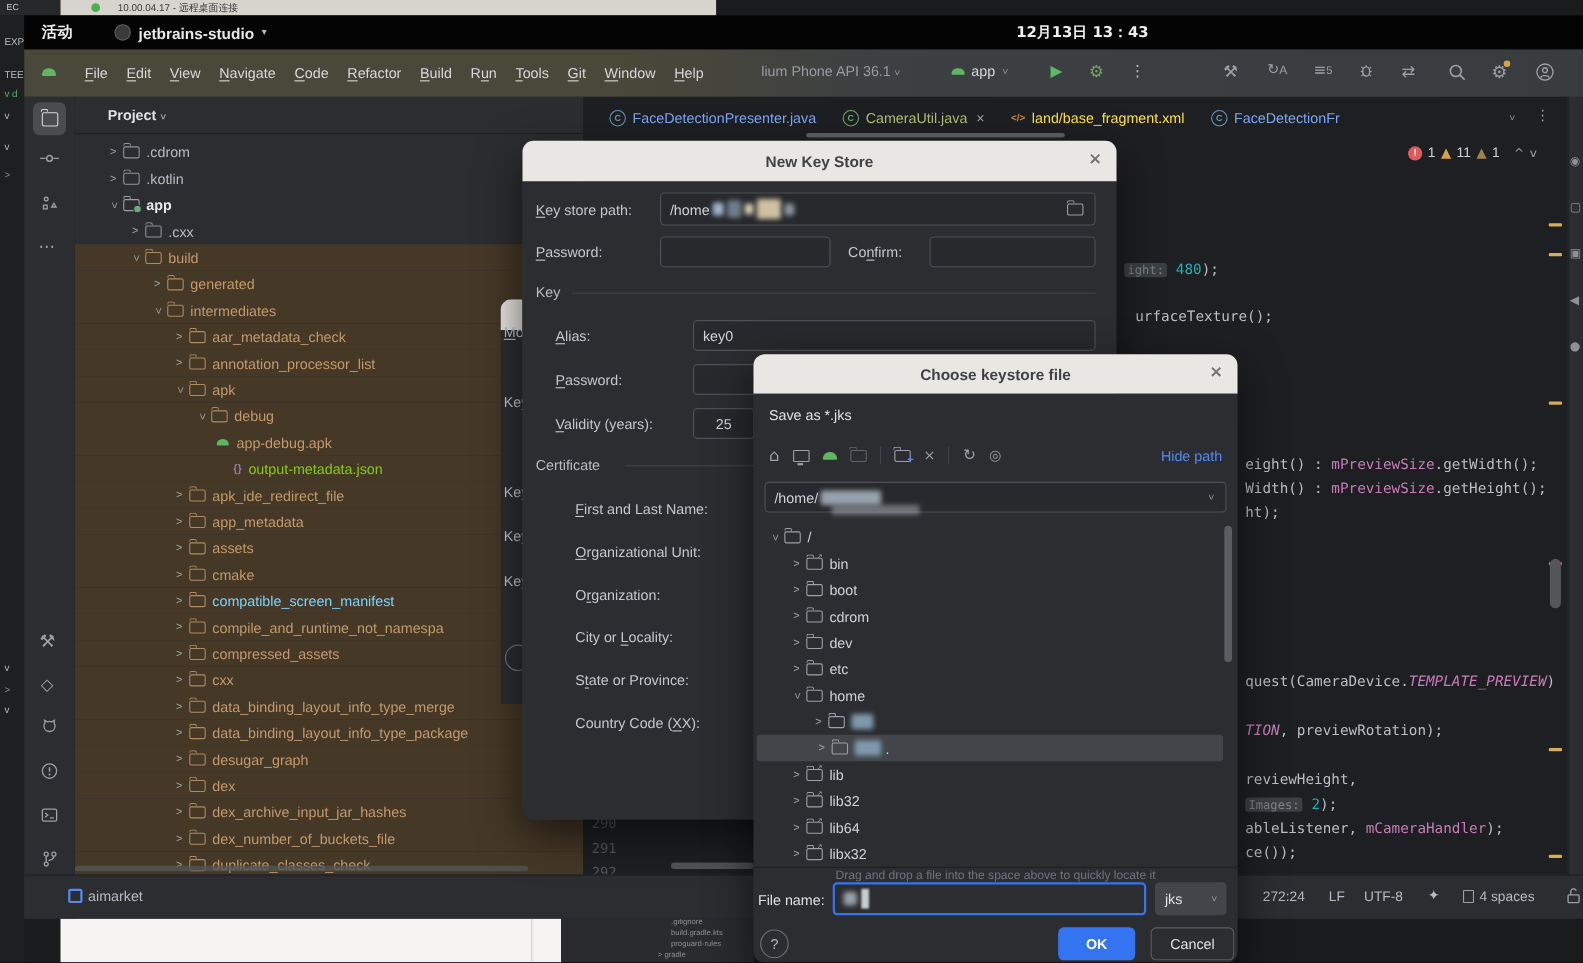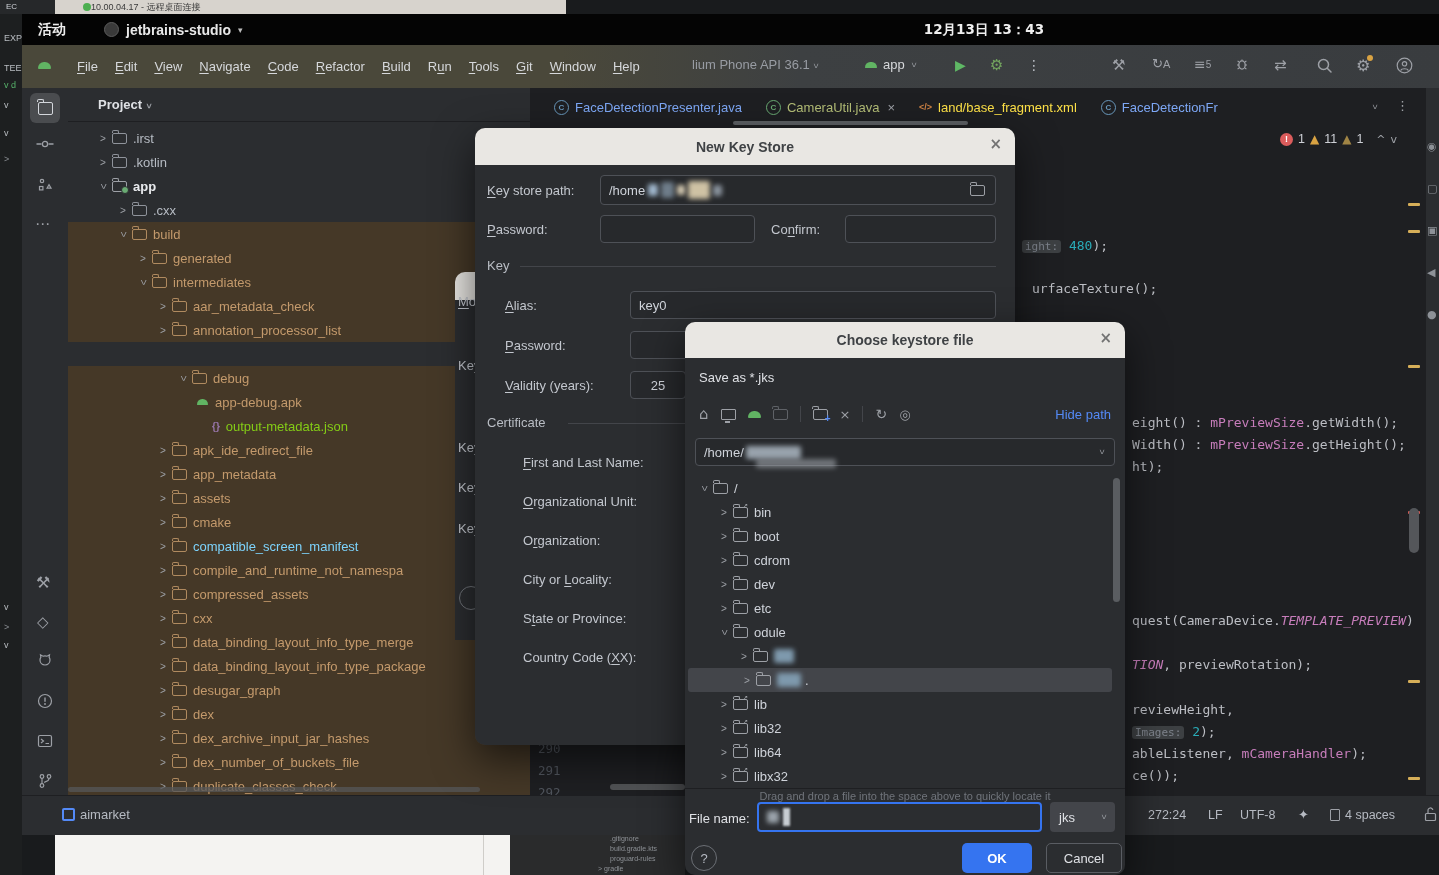--- a/index.html
+++ b/index.html
@@ -45,21 +45,21 @@
   .mark{position:absolute;width:12px;height:3px;border-radius:1px;}
   .sb-item{display:inline-flex;align-items:center;gap:5px;font-size:12.5px;color:#b6bac2;}
   .btn{display:flex;align-items:center;justify-content:center;font-size:13px;border-radius:5px;cursor:pointer;box-sizing:border-box;}
 </style>
 </head>
 <body>
 
 <div id="cv">
 
   <div class="abs" style="left:0;top:0;width:55px;height:14px;background:#26282a;font-size:8px;color:#cfd2d8;padding-left:6px;line-height:13px;box-sizing:border-box;"><span>EC</span></div>
-  <div class="abs" style="left:55px;top:0;width:511px;height:14px;background:#d7d3cd;display:flex;align-items:center;gap:0;padding-left:28px;box-sizing:border-box;overflow:hidden;">
+  <div class="abs" style="left:55px;top:0;width:596px;height:14px;background:#d7d3cd;display:flex;align-items:center;gap:16px;padding-left:28px;box-sizing:border-box;overflow:hidden;">
     <span style="width:8px;height:8px;border-radius:50%;background:#4caf50;display:inline-block;"></span>
     <span style="font-size:9px;color:#3b3b3b;">10.00.04.17 - 远程桌面连接</span>
   </div>
 
   <div class="abs" style="left:0;top:14px;width:22px;height:861px;background:#1d1f20;overflow:hidden;" id="bgLeftStrip">
       <span style="position: absolute; left: 4px; top: 19px; font-size: 9px; color: rgb(185, 189, 194); white-space: nowrap;">EXPL</span>
       <span style="position: absolute; left: 4px; top: 49px; font-size: 9px; color: rgb(185, 189, 194); white-space: nowrap;">TEEI</span>
       <span style="position: absolute; left: 4px; top: 66px; font-size: 9px; color: rgb(87, 178, 106); white-space: nowrap;">v d</span>
       <span style="position: absolute; left: 4px; top: 86px; font-size: 9px; color: rgb(185, 189, 194); white-space: nowrap;">v</span>
       <span style="position: absolute; left: 4px; top: 114px; font-size: 9px; color: rgb(185, 189, 194); white-space: nowrap;">v</span>
@@ -204,21 +204,21 @@
 
     <div class="abs" style="left:46px;top:43px;width:462px;height:712px;background:#2b2d30;overflow:hidden;">
       <span style="position:absolute;left:30px;top:9px;font-size:13px;font-weight:bold;color:#dfe1e5;cursor:pointer;">
         <span>Project</span> <span class="cdn">&gt;</span>
       </span>
       <div class="abs" style="left:0;top:33px;width:462px;height:1px;background:#1e1f22;"></div>
       <div class="abs" id="projectTree" style="left:0;top:38px;width:462px;height:674px;">
           <div class="trow" style="top: 0px; padding-left: 28px;">
             <span class="chev">&gt;</span>
             <span class="fold" style="color: rgb(143, 147, 155); margin: 0px 6px 0px 2px;"></span>
-            <span style="color: rgb(183, 188, 196);">.irst</span>
+            <span style="color: rgb(183, 188, 196);">.cdrom</span>
           </div>
           <div class="trow" style="top: 24px; padding-left: 28px;">
             <span class="chev">&gt;</span>
             <span class="fold" style="color: rgb(143, 147, 155); margin: 0px 6px 0px 2px;"></span>
             <span style="color: rgb(183, 188, 196);">.kotlin</span>
           </div>
           <div class="trow" style="top: 48px; padding-left: 28px;">
             <span class="chev open">&gt;</span>
             <span class="fold" style="color: rgb(157, 160, 166); margin: 0px 6px 0px 2px;">
               <span class="badge"></span>
@@ -247,20 +247,25 @@
           </div>
           <div class="trow" style="top: 168px; padding-left: 88px; background: rgb(69, 56, 39);">
             <span class="chev">&gt;</span>
             <span class="fold" style="color: rgb(176, 138, 95); margin: 0px 6px 0px 2px;"></span>
             <span style="color: rgb(196, 154, 108);">aar_metadata_check</span>
           </div>
           <div class="trow" style="top: 192px; padding-left: 88px; background: rgb(69, 56, 39);">
             <span class="chev">&gt;</span>
             <span class="fold" style="color: rgb(176, 138, 95); margin: 0px 6px 0px 2px;"></span>
             <span style="color: rgb(196, 154, 108);">annotation_processor_list</span>
+          </div>
+          <div class="trow" style="top: 216px; padding-left: 88px; background: rgb(69, 56, 39);">
+            <span class="chev open">&gt;</span>
+            <span class="fold" style="color: rgb(176, 138, 95); margin: 0px 6px 0px 2px;"></span>
+            <span style="color: rgb(196, 154, 108);">apk</span>
           </div>
           <div class="trow" style="top: 240px; padding-left: 108px; background: rgb(69, 56, 39);">
             <span class="chev open">&gt;</span>
             <span class="fold" style="color: rgb(176, 138, 95); margin: 0px 6px 0px 2px;"></span>
             <span style="color: rgb(196, 154, 108);">debug</span>
           </div>
           <div class="trow" style="top: 264px; padding-left: 112px; background: rgb(69, 56, 39);">
             <span class="chev"></span>
             <span class="droid" style="width: 11px; height: 6px; margin: 0px 7px 0px 3px;"></span>
             <span style="color: rgb(196, 154, 108);">app-debug.apk</span>
@@ -572,21 +577,21 @@
             <span style="color: rgb(207, 211, 218);">dev</span>
           </div>
           <div class="trow" style="top: 120px; padding-left: 32px; width: 440px;">
             <span class="chev">&gt;</span>
             <span class="fold" style="color: rgb(157, 160, 166); margin: 0px 6px 0px 2px;"></span>
             <span style="color: rgb(207, 211, 218);">etc</span>
           </div>
           <div class="trow" style="top: 144px; padding-left: 32px; width: 440px;">
             <span class="chev open">&gt;</span>
             <span class="fold" style="color: rgb(157, 160, 166); margin: 0px 6px 0px 2px;"></span>
-            <span style="color: rgb(207, 211, 218);">odule</span>
+            <span style="color: rgb(207, 211, 218);">home</span>
           </div>
           <div class="trow" style="top: 168px; padding-left: 52px; width: 440px;">
             <span class="chev">&gt;</span>
             <span class="fold" style="color: rgb(157, 160, 166); margin: 0px 6px 0px 2px;"></span>
             <span class="blur" style="width: 20px; height: 14px; background: rgb(126, 153, 173); margin-right: 4px;"></span>
             <span style="color: rgb(207, 211, 218);"></span>
           </div>
           <div class="trow" style="top: 192px; padding-left: 52px; width: 424px; background: rgb(67, 69, 74); left: 3px; border-radius: 3px;">
             <span class="chev">&gt;</span>
             <span class="fold" style="color: rgb(157, 160, 166); margin: 0px 6px 0px 2px;"></span>

